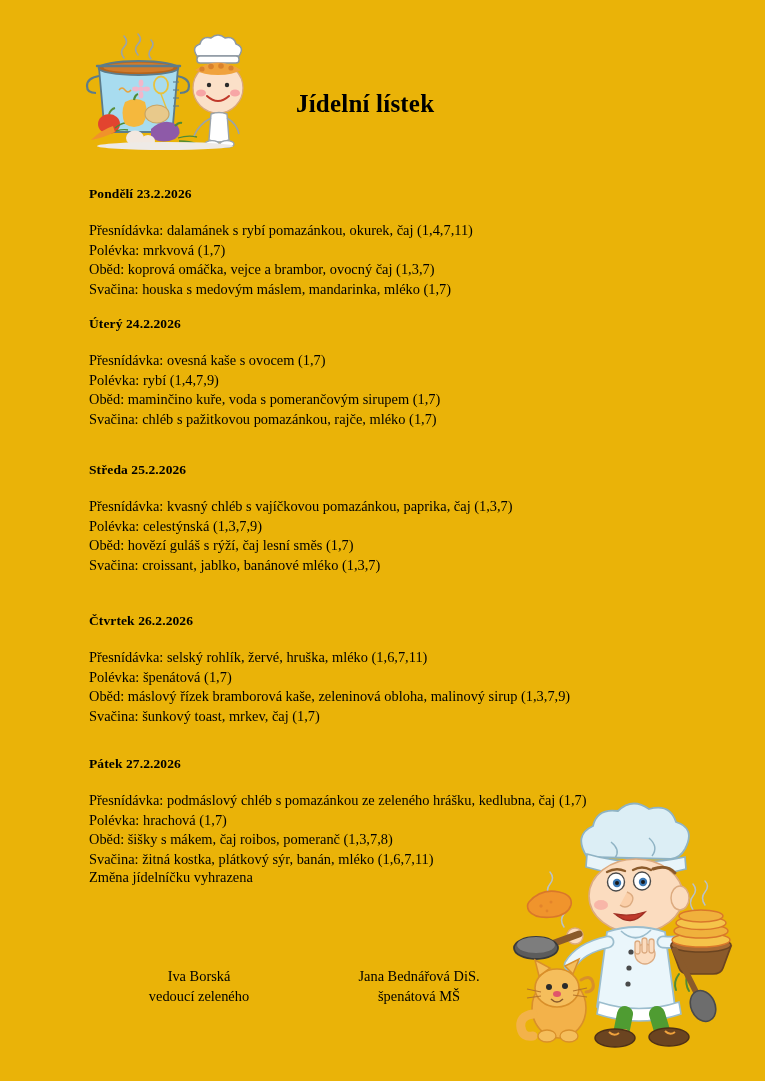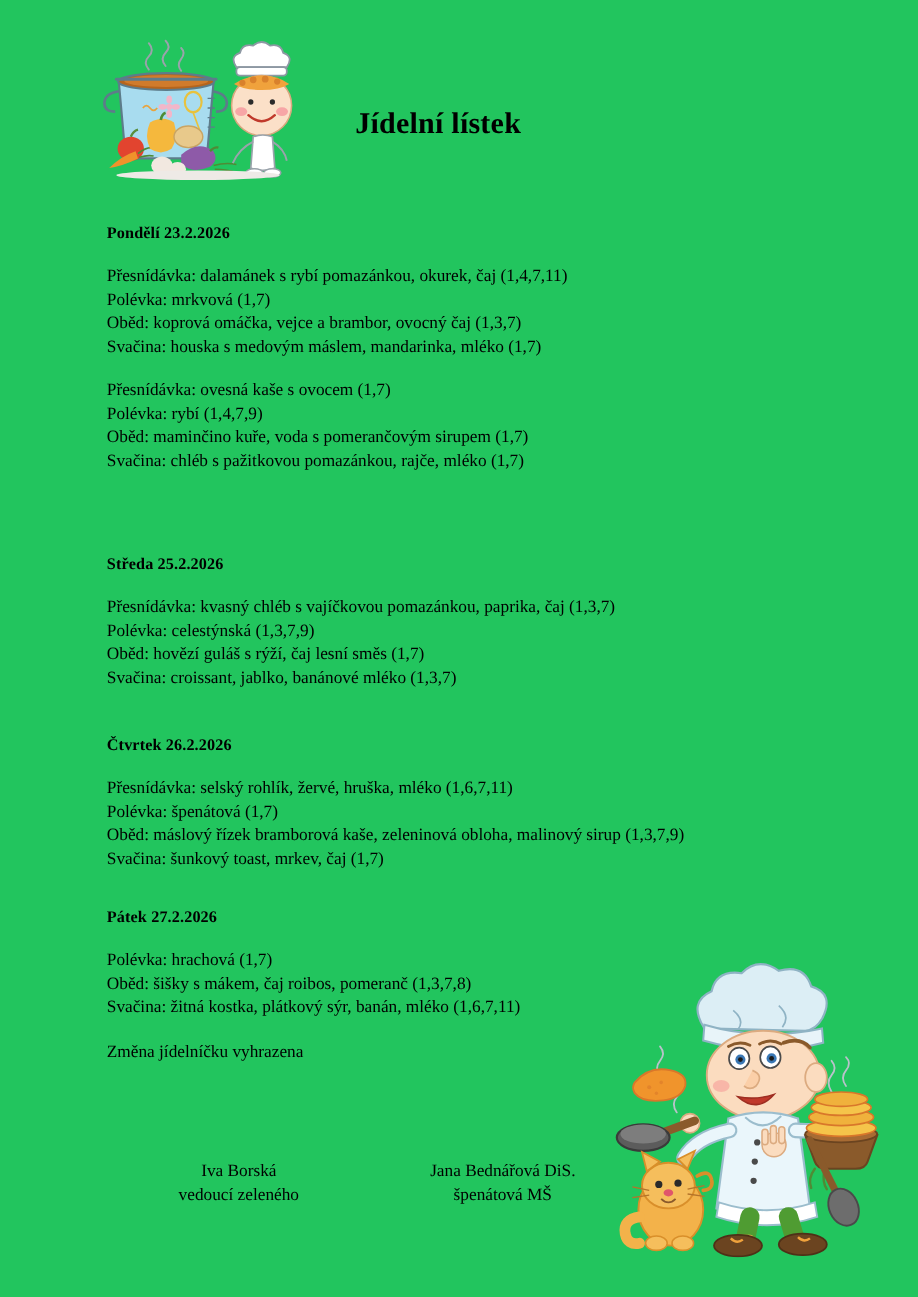--- a/index.html
+++ b/index.html
@@ -5,21 +5,21 @@
 <style>
   html, body {
     margin: 0;
     padding: 0;
     background: #ffffff;
   }
   .page {
     position: relative;
     width: 765px;
     height: 1081px;
-    background: #22c55e;
+    background: #eab308;
     overflow: hidden;
     font-family: "Liberation Serif", "DejaVu Serif", serif;
     color: #000000;
   }
 
   
   .header {
     position: absolute;
     left: 0;
     top: 0;
@@ -189,20 +189,21 @@
 
   <div class="day" style="top:158px;">
     <div class="day-title">Pondělí 23.2.2026</div>
     <div class="meal">Přesnídávka: dalamánek s rybí pomazánkou, okurek, čaj (1,4,7,11)</div>
     <div class="meal">Polévka: mrkvová (1,7)</div>
     <div class="meal">Oběd: koprová omáčka, vejce a brambor, ovocný čaj (1,3,7)</div>
     <div class="meal">Svačina: houska s medovým máslem, mandarinka, mléko (1,7)</div>
   </div>
 
   <div class="day" style="top:288px;">
+    <div class="day-title">Úterý 24.2.2026</div>
     <div class="meal">Přesnídávka: ovesná kaše s ovocem (1,7)</div>
     <div class="meal">Polévka: rybí (1,4,7,9)</div>
     <div class="meal">Oběd: maminčino kuře, voda s pomerančovým sirupem (1,7)</div>
     <div class="meal">Svačina: chléb s pažitkovou pomazánkou, rajče, mléko (1,7)</div>
   </div>
 
   <div class="day" style="top:434px;">
     <div class="day-title">Středa 25.2.2026</div>
     <div class="meal">Přesnídávka: kvasný chléb s vajíčkovou pomazánkou, paprika, čaj (1,3,7)</div>
     <div class="meal">Polévka: celestýnská (1,3,7,9)</div>
@@ -213,20 +214,21 @@
   <div class="day" style="top:585px;">
     <div class="day-title">Čtvrtek 26.2.2026</div>
     <div class="meal">Přesnídávka: selský rohlík, žervé, hruška, mléko (1,6,7,11)</div>
     <div class="meal">Polévka: špenátová (1,7)</div>
     <div class="meal">Oběd: máslový řízek bramborová kaše, zeleninová obloha, malinový sirup (1,3,7,9)</div>
     <div class="meal">Svačina: šunkový toast, mrkev, čaj (1,7)</div>
   </div>
 
   <div class="day" style="top:728px;">
     <div class="day-title">Pátek 27.2.2026</div>
+    <div class="meal">Přesnídávka: podmáslový chléb s pomazánkou ze zeleného hrášku, kedlubna, čaj (1,7)</div>
     <div class="meal">Polévka: hrachová (1,7)</div>
     <div class="meal">Oběd: šišky s mákem, čaj roibos, pomeranč (1,3,7,8)</div>
     <div class="meal">Svačina: žitná kostka, plátkový sýr, banán, mléko (1,6,7,11)</div>
   </div>
 
   <div class="note">Změna jídelníčku vyhrazena</div>
 
   <div class="signatures">
     <div class="sig">
       <span class="sig-name">Iva Borská</span>

